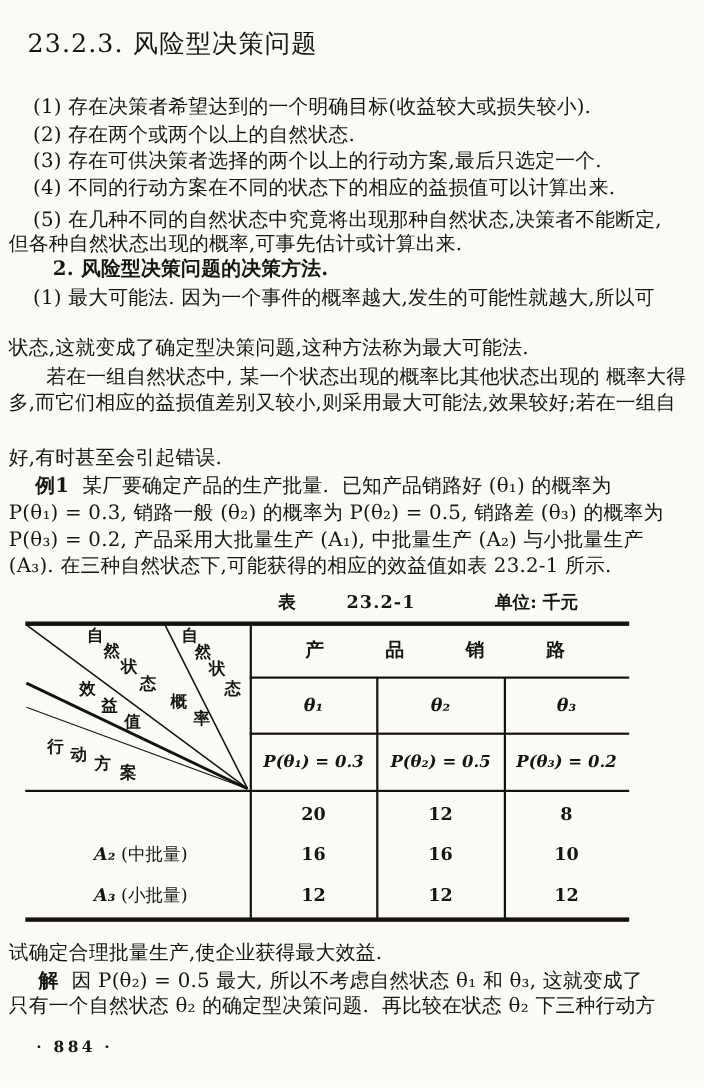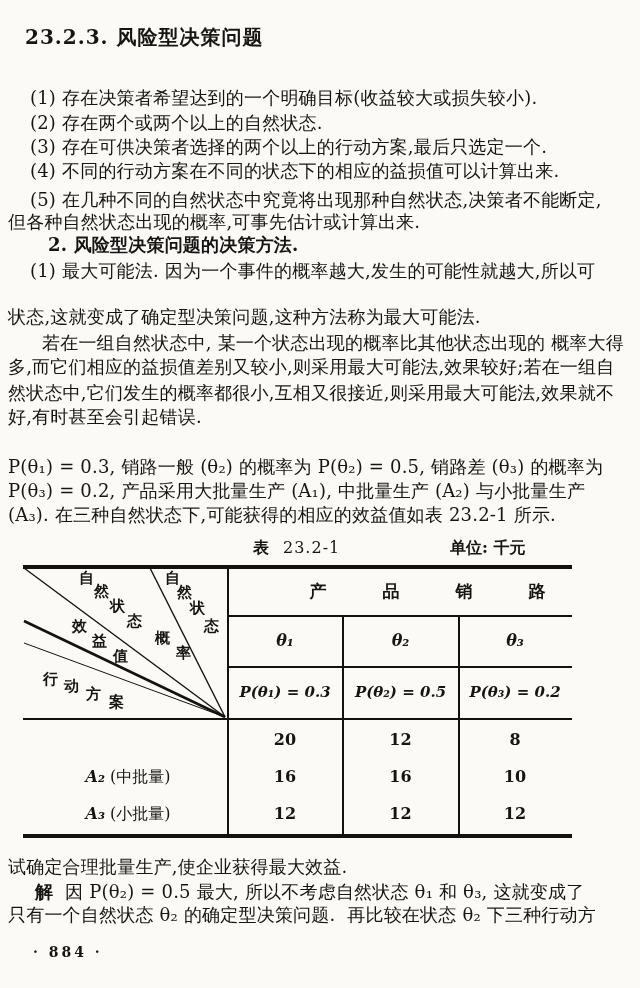--- a/index.html
+++ b/index.html
@@ -6,53 +6,53 @@
   .page{
     position:relative;
     width:640px;height:988px;
     background:#fbfaf6;
     font-family:"DejaVu Serif","Liberation Serif",serif;
     color:#171513;
     overflow:hidden;
   }
   .title{
     position:absolute;top:24px;left:25px;
-    font-size:20px;font-weight:700;letter-spacing:1px;
+    font-size:23px;font-weight:400;letter-spacing:1px;
     white-space:pre;
   }
   .ln{
     position:absolute;
     font-size:18px;line-height:21px;
     white-space:pre;letter-spacing:0.2px;
   }
   .ln .lead{font-weight:700;}
   .caption{position:absolute;top:538px;font-size:16px;white-space:pre;}
   .caption .cap-label{font-weight:700;margin-right:14px;}
-  .caption .cap-num{font-weight:400;letter-spacing:1px;}
+  .caption .cap-num{font-weight:700;letter-spacing:1px;margin-left:32px;}
   .unit{font-weight:700;}
   .pagenum{
     position:absolute;top:944px;left:33px;
     font-size:14px;letter-spacing:3px;font-weight:600;
   }
   
   .tbl{position:absolute;left:23px;top:565px;width:549px;height:273px;}
   .hline,.vline{position:absolute;background:#14120f;}
   .cell{
     position:absolute;text-align:center;
     font-size:16px;white-space:pre;
   }
   .math{font-family:"DejaVu Serif","Liberation Serif",serif;font-style:italic;font-weight:600;}
   .probcell{font-style:italic;font-weight:600;font-size:15px;}
   .valcell{font-weight:600;font-size:16px;}
   .rowlabel{font-size:16px;}
   .grouphdr{
     position:absolute;left:206px;top:4px;width:341px;height:44px;
     line-height:44px;text-align:center;
     font-size:17px;font-weight:600;
-    letter-spacing:56px;text-indent:48px;white-space:nowrap;padding-left:32px;
+    letter-spacing:56px;text-indent:48px;white-space:nowrap;
   }
   .cornerchar{
     position:absolute;font-size:15px;font-weight:600;line-height:15px;
     white-space:pre;
   }
   .diag{position:absolute;left:0;top:0;}
 </style>
 </head>
 <body>
 
@@ -64,22 +64,22 @@
   <div class="ln" style="top:112px;left:30px"><span class="lead"></span><span>(2) 存在两个或两个以上的自然状态.</span></div>
   <div class="ln" style="top:136px;left:30px"><span class="lead"></span><span>(3) 存在可供决策者选择的两个以上的行动方案,最后只选定一个.</span></div>
   <div class="ln" style="top:160px;left:30px"><span class="lead"></span><span>(4) 不同的行动方案在不同的状态下的相应的益损值可以计算出来.</span></div>
   <div class="ln" style="top:189px;left:30px"><span class="lead"></span><span>(5) 在几种不同的自然状态中究竟将出现那种自然状态,决策者不能断定,</span></div>
   <div class="ln" style="top:211px;left:8px"><span class="lead"></span><span>但各种自然状态出现的概率,可事先估计或计算出来.</span></div>
   <div class="ln" style="top:234px;left:48px"><span class="lead">2. 风险型决策问题的决策方法.</span><span></span></div>
   <div class="ln" style="top:260px;left:30px"><span class="lead"></span><span>(1) 最大可能法. 因为一个事件的概率越大,发生的可能性就越大,所以可</span></div>
   <div class="ln" style="top:306px;left:8px"><span class="lead"></span><span>状态,这就变成了确定型决策问题,这种方法称为最大可能法.</span></div>
   <div class="ln" style="top:332px;left:42px"><span class="lead"></span><span>若在一组自然状态中, 某一个状态出现的概率比其他状态出现的 概率大得</span></div>
   <div class="ln" style="top:356px;left:8px"><span class="lead"></span><span>多,而它们相应的益损值差别又较小,则采用最大可能法,效果较好;若在一组自</span></div>
-  <div class="ln" style="top:382px;left:8px"><span class="lead"></span><span>然状态中,它们发生的概率都很小,互相又很接近,则采用最大可能法,效果就不</span></div>
   <div class="ln" style="top:406px;left:8px"><span class="lead"></span><span>好,有时甚至会引起错误.</span></div>
+  <div class="ln" style="top:431px;left:32px"><span class="lead">例1</span><span>  某厂要确定产品的生产批量.  已知产品销路好 (θ₁) 的概率为</span></div>
   <div class="ln" style="top:456px;left:8px"><span class="lead"></span><span>P(θ₁) = 0.3, 销路一般 (θ₂) 的概率为 P(θ₂) = 0.5, 销路差 (θ₃) 的概率为</span></div>
   <div class="ln" style="top:480px;left:8px"><span class="lead"></span><span>P(θ₃) = 0.2, 产品采用大批量生产 (A₁), 中批量生产 (A₂) 与小批量生产</span></div>
   <div class="ln" style="top:504px;left:8px"><span class="lead"></span><span>(A₃). 在三种自然状态下,可能获得的相应的效益值如表 23.2-1 所示.</span></div>
 
   <div class="caption" style="left:253px"><span class="cap-label">表</span><span class="cap-num">23.2-1</span></div>
   <div class="caption unit" style="left:450px">单位: 千元</div>
 
   <div class="tbl">
 
     <div class="hline" style="left:0;top:0;width:549px;height:4px"></div>

